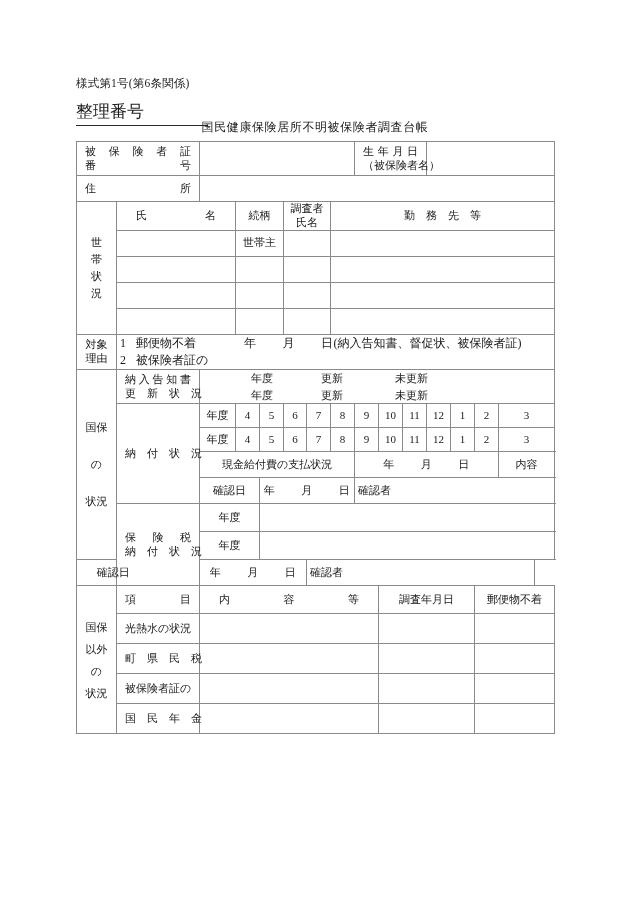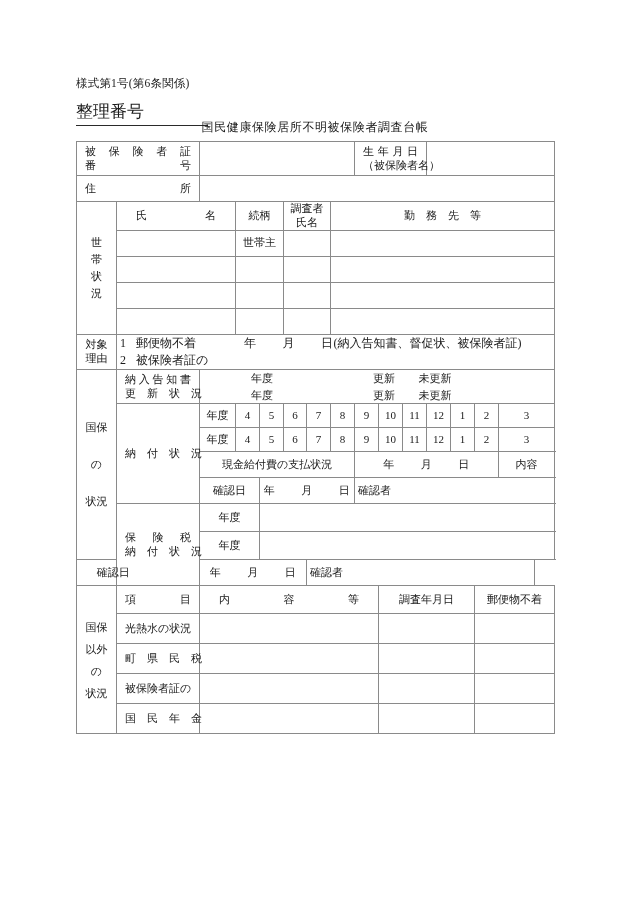--- a/index.html
+++ b/index.html
@@ -108,22 +108,22 @@
   }
   .reason-list .num { display: inline-block; width: 16px; }
   .gap-md { display: inline-block; width: 26px; }
   .gap-lg { display: inline-block; width: 48px; }
   .renew-line {
     display: flex;
     line-height: 1.5;
     white-space: nowrap;
   }
   .renew-line .c1 { width: 118px; text-align: center; }
-  .renew-line .c2 { width: 74px; text-align: right; }
-  .renew-line .c3 { width: 80px; text-align: center; }
+  .renew-line .c2 { width: 74px; text-align: left; }
+  .renew-line .c3 { width: 80px; text-align: left; }
   .ymd { letter-spacing: 0.5px; }
 </style>
 </head>
 <body>
 
 <div class="page">
 
   <div class="form-no">様式第1号(第6条関係)</div>
 
   <div class="ref-row">

